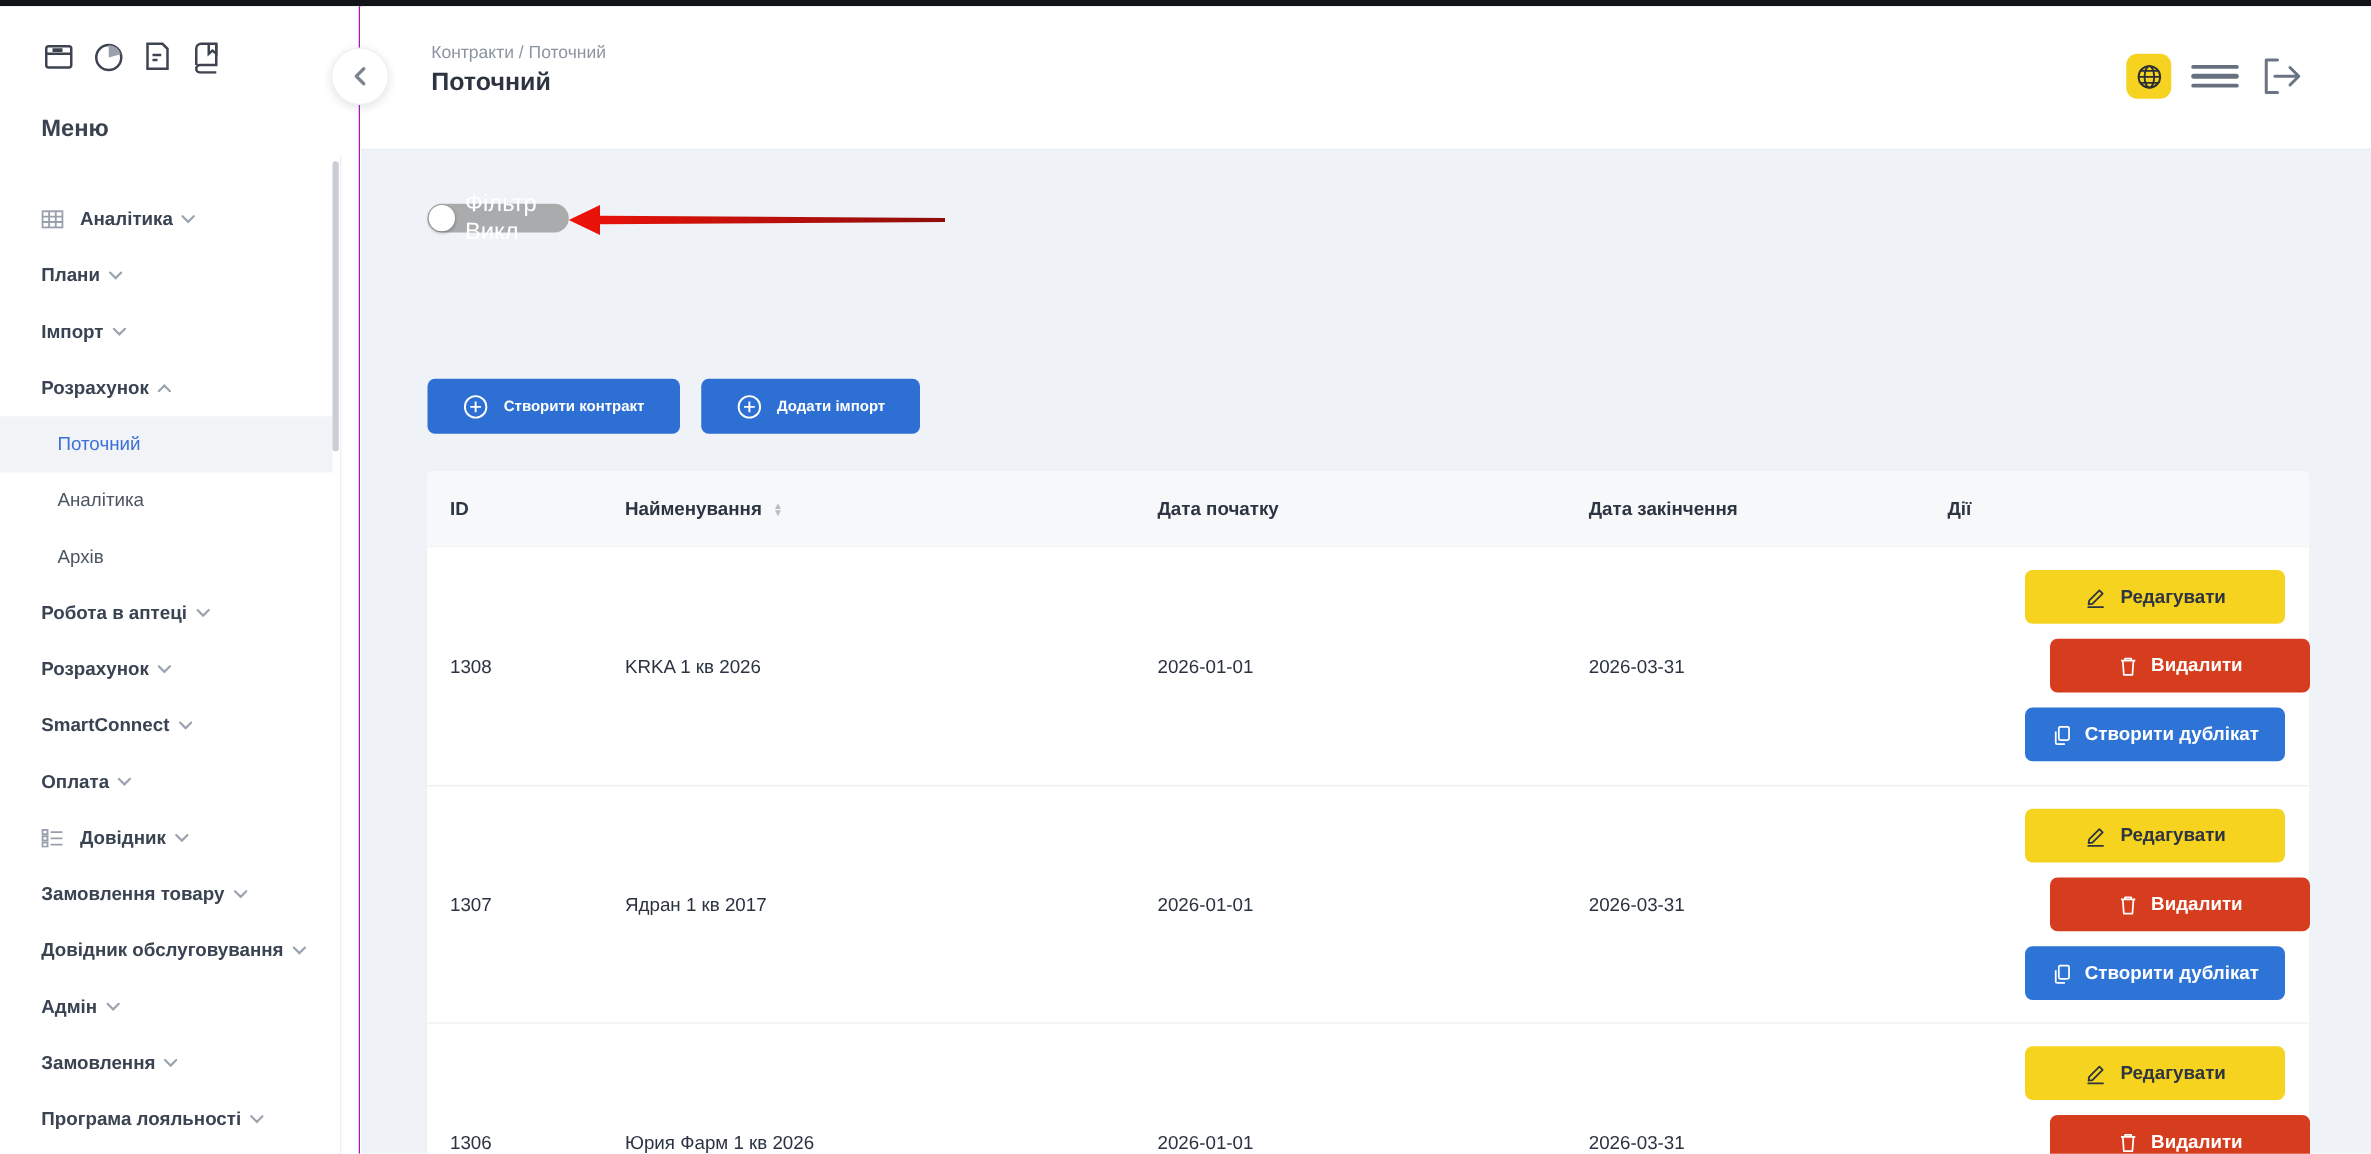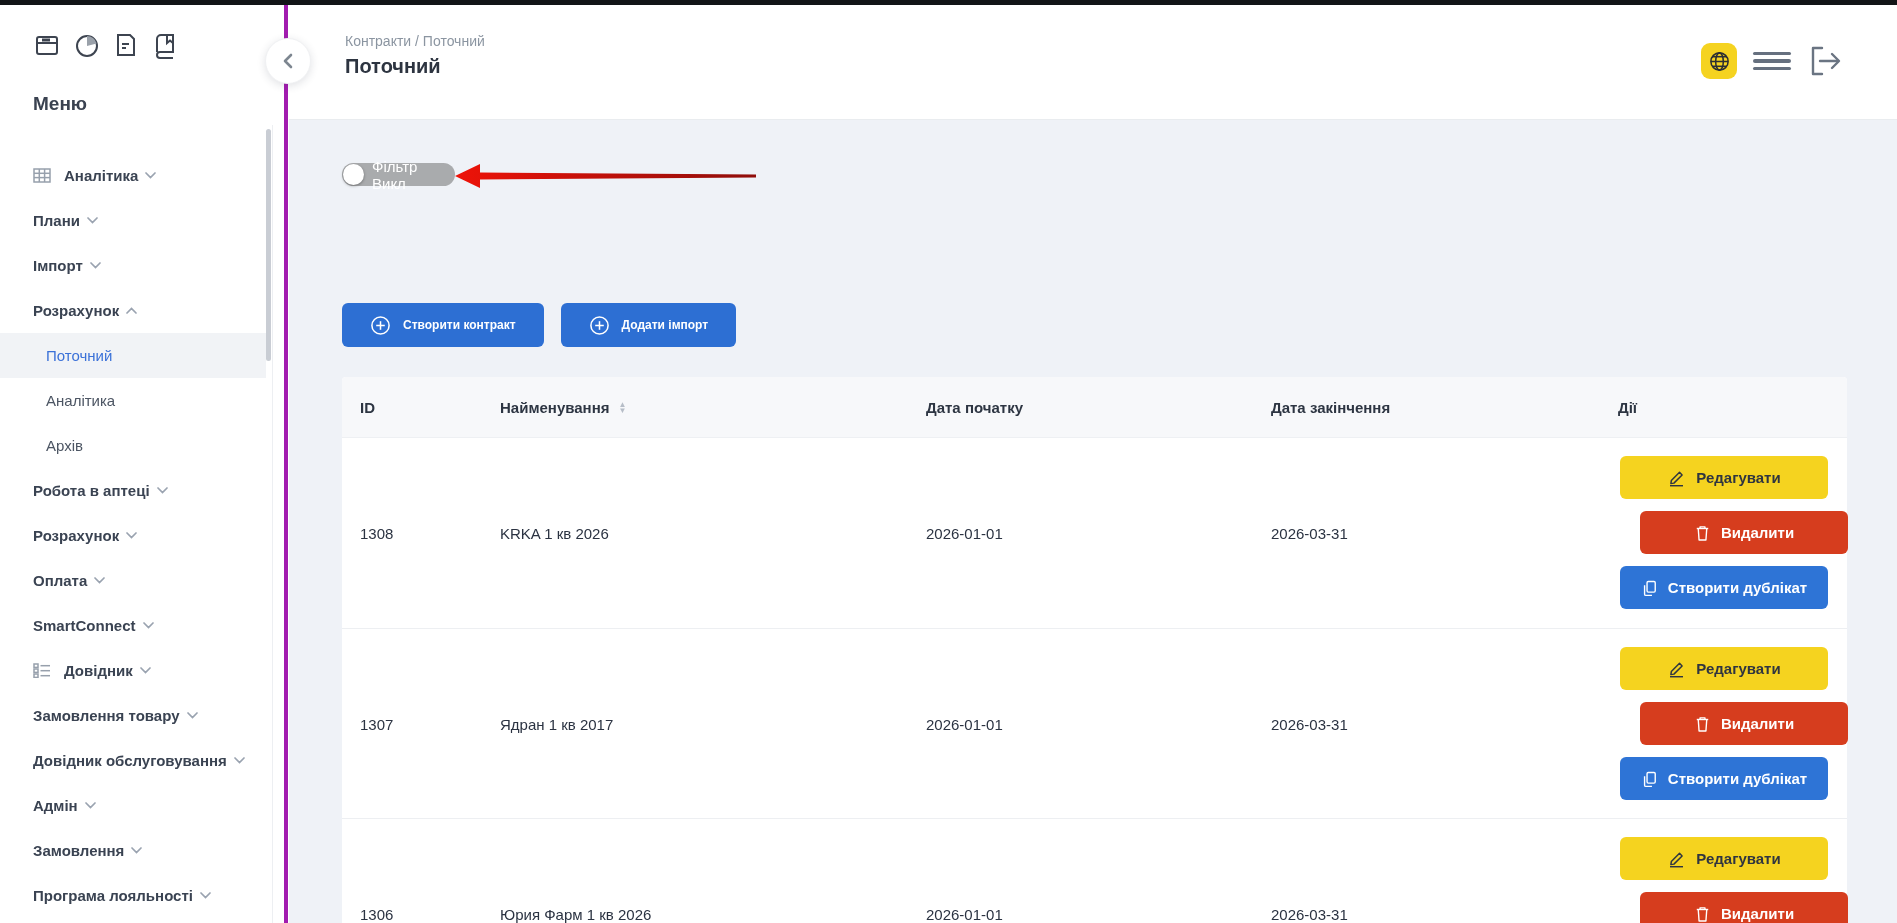--- a/index.html
+++ b/index.html
@@ -2,21 +2,21 @@
 <html lang="uk"><head>
 <meta charset="utf-8">
 <style>
   * { margin:0; padding:0; box-sizing:border-box; }
   html,body { width:1897px; height:923px; overflow:hidden; }
   body { font-family:"Liberation Sans", sans-serif; background:#ffffff; position:relative; }
 
   .topbar { position:absolute; left:0; top:0; width:1897px; height:5px; background:#121417; }
 
   
-  .sidebar { position:absolute; left:0; top:5px; width:288px; height:918px; background:#ffffff; border-right:4px solid #a21caf; }
+  .sidebar { position:absolute; left:0; top:5px; width:288px; height:918px; background:#ffffff; border-right:1px solid #a21caf; }
   .sb-icons { position:absolute; left:33px; top:26px; display:flex; gap:12px; align-items:center; }
   .sb-icons svg { display:block; }
   .menu-title { position:absolute; left:33px; top:88px; font-size:19px; font-weight:600; color:#3a4250; }
   .menu-list { position:absolute; left:0; top:148px; width:288px; }
   .menu-item { height:45px; display:flex; align-items:center; padding-left:33px; cursor:pointer; }
   .menu-item .mi-icon { width:20px; margin-right:11px; display:flex; }
   .menu-item .mi-label { font-size:15px; font-weight:700; color:#3a4352; }
   .menu-item .chev { margin-left:7px; display:flex; }
   .submenu-item { height:45px; display:flex; align-items:center; padding-left:46px; width:266px; cursor:pointer; }
   .submenu-item .mi-label { font-size:15px; font-weight:400; color:#4c5563; }
@@ -39,34 +39,34 @@
   .burger span { display:block; height:3.5px; border-radius:2px; background:#66707f; }
   .logout { cursor:pointer; display:flex; }
 
   
   .content { position:absolute; left:289px; top:120px; width:1608px; height:803px; background:#eff2f7; }
 
   .toggle { position:absolute; left:53px; top:43px; width:113px; height:23px; border-radius:12px;
       background:#a9abad; display:flex; align-items:center; cursor:pointer; }
   .toggle .knob { position:absolute; left:1px; top:1px; width:21px; height:21px; border-radius:50%;
       background:#ffffff; box-shadow:0 1px 3px rgba(0,0,0,.35); }
-  .toggle .t-label { margin-left:30px; font-size:15px; color:#ffffff; }
+  .toggle .t-label { margin-left:30px; font-size:19px; color:#ffffff; }
 
   .annot-arrow { position:absolute; left:164px; top:40px; }
 
   .btn-row { position:absolute; left:53px; top:183px; display:flex; gap:17px; }
   .btn-primary { height:44px; background:#2d6fd3; color:#ffffff; border:none; border-radius:6px;
       font-family:"Liberation Sans",sans-serif; font-size:12px; font-weight:700;
       display:flex; align-items:center; gap:12px; padding:0 28px; cursor:pointer; }
 
   
   .table-card { position:absolute; left:53px; top:257px; width:1505px; background:#ffffff; border-radius:4px 4px 0 0; }
   .thead { position:relative; height:61px; background:#f7f8fa; border-bottom:1px solid #eef0f3; border-radius:4px 4px 0 0; }
   .th { position:absolute; top:0; height:61px; display:flex; align-items:center; font-size:15px; font-weight:700; color:#2d3542; }
-  .th-id { left:18px; } .th-name { left:158px; } .th-start { left:584px; } .th-end { left:929px; } .th-actions { left:1276px; }
+  .th-id { left:18px; } .th-name { left:158px; } .th-start { left:584px; } .th-end { left:929px; } .th-actions { left:1216px; }
   .sort { display:inline-flex; flex-direction:column; margin-left:9px; line-height:6px; font-size:8px; color:#b6bdc7; }
   .trow { position:relative; height:190px; background:#ffffff; }
   .trow + .trow { border-top:1px solid #edeff2; }
   .td { position:absolute; top:0; height:190px; display:flex; align-items:center; font-size:15px; color:#2b3342; }
   .td-id { left:18px; } .td-name { left:158px; } .td-start { left:584px; } .td-end { left:929px; }
   .actions-col { position:absolute; left:1278px; top:18px; width:208px; display:flex; flex-direction:column; gap:12px; }
   .row-btn { height:43px; width:208px; border:none; border-radius:6px; font-family:"Liberation Sans",sans-serif;
       font-size:15px; font-weight:700; display:flex; align-items:center; justify-content:center; gap:10px; cursor:pointer; }
   .row-btn.edit { background:#f5d31f; color:#2f3540; }
   .row-btn.del { background:#d63d1e; color:#ffffff;margin-left:20px; }
@@ -168,29 +168,29 @@
       </div>
       <div class="menu-item">
         <div class="mi-label">Розрахунок</div>
         <div class="chev">
           <svg width="11" height="7" viewBox="0 0 11 7">
             <path d="M1 1 L5.5 5.5 L10 1" fill="none" stroke="#9aa3b0" stroke-width="1.7" stroke-linecap="round"></path>
           </svg>
         </div>
       </div>
       <div class="menu-item">
+        <div class="mi-label">SmartConnect</div>
+        <div class="chev">
+          <svg width="11" height="7" viewBox="0 0 11 7">
+            <path d="M1 1 L5.5 5.5 L10 1" fill="none" stroke="#9aa3b0" stroke-width="1.7" stroke-linecap="round"></path>
+          </svg>
+        </div>
+      </div>
+      <div class="menu-item">
         <div class="mi-label">Оплата</div>
-        <div class="chev">
-          <svg width="11" height="7" viewBox="0 0 11 7">
-            <path d="M1 1 L5.5 5.5 L10 1" fill="none" stroke="#9aa3b0" stroke-width="1.7" stroke-linecap="round"></path>
-          </svg>
-        </div>
-      </div>
-      <div class="menu-item">
-        <div class="mi-label">SmartConnect</div>
         <div class="chev">
           <svg width="11" height="7" viewBox="0 0 11 7">
             <path d="M1 1 L5.5 5.5 L10 1" fill="none" stroke="#9aa3b0" stroke-width="1.7" stroke-linecap="round"></path>
           </svg>
         </div>
       </div>
       <div class="menu-item">
         <div class="mi-icon">
           <svg width="18" height="15" viewBox="0 0 18 15" fill="none" stroke="#97a0ac" stroke-width="1.5">
             <rect x="1" y="1" width="4" height="3.4"></rect>

